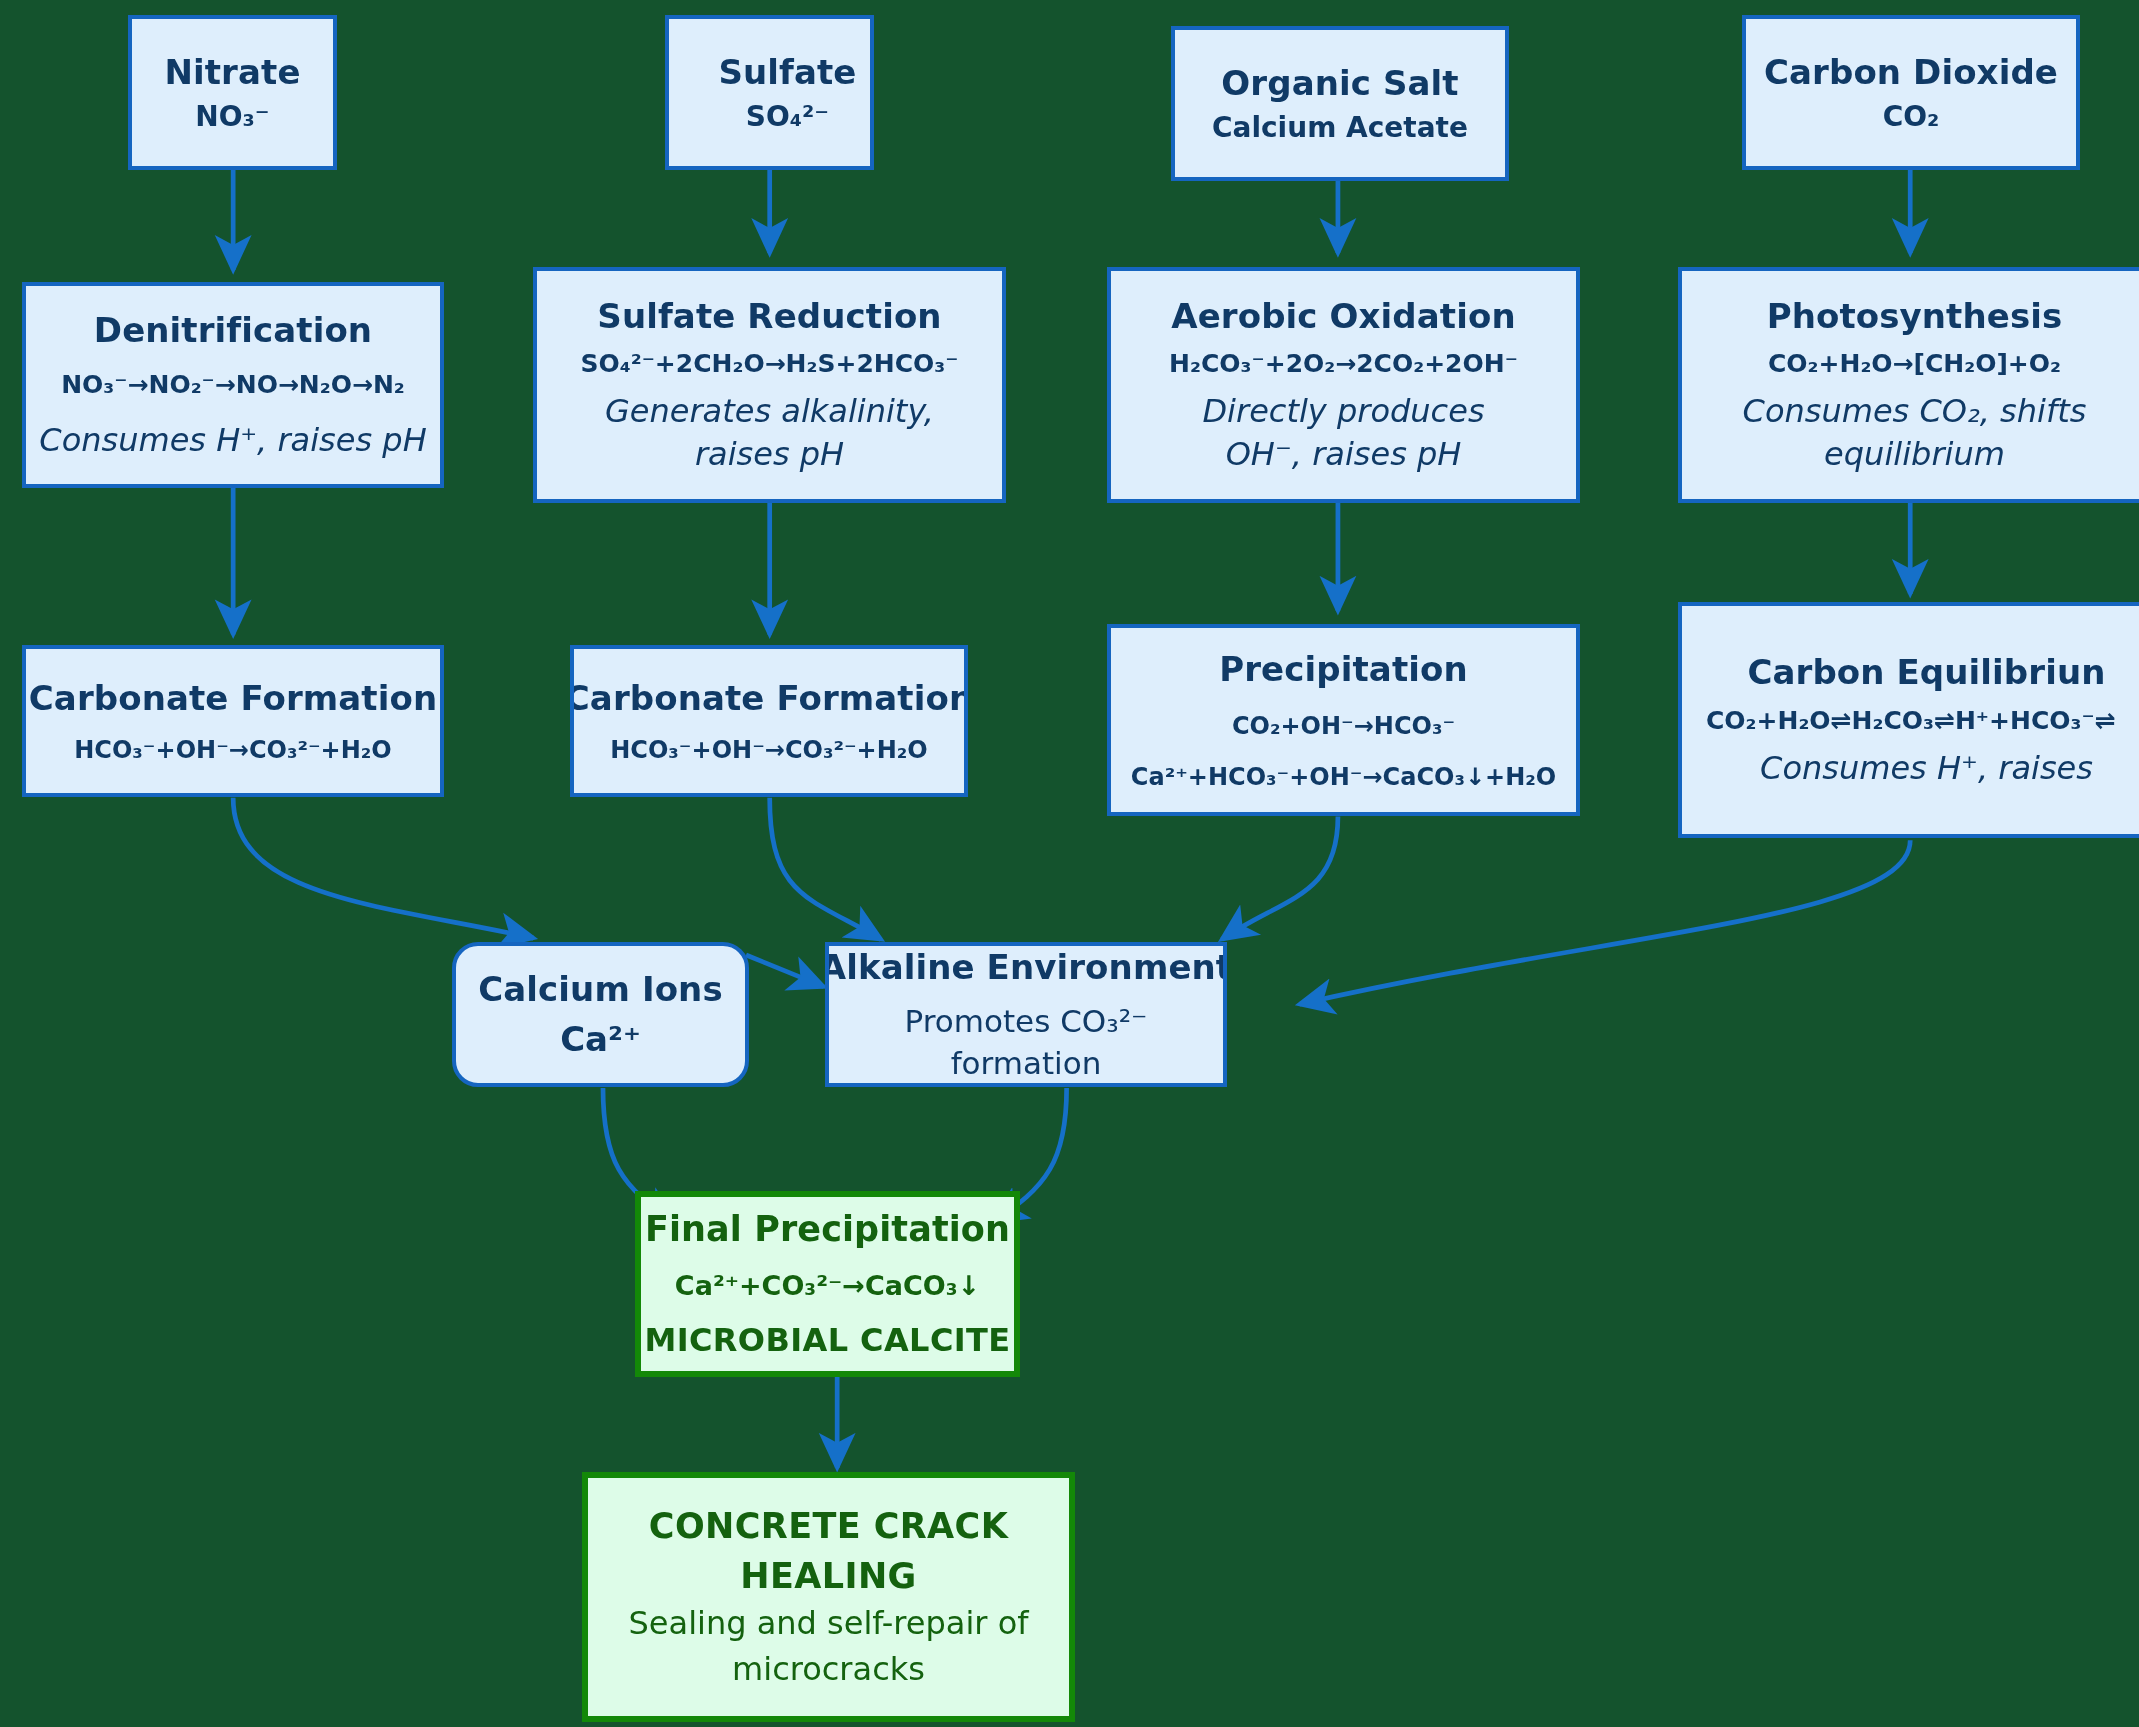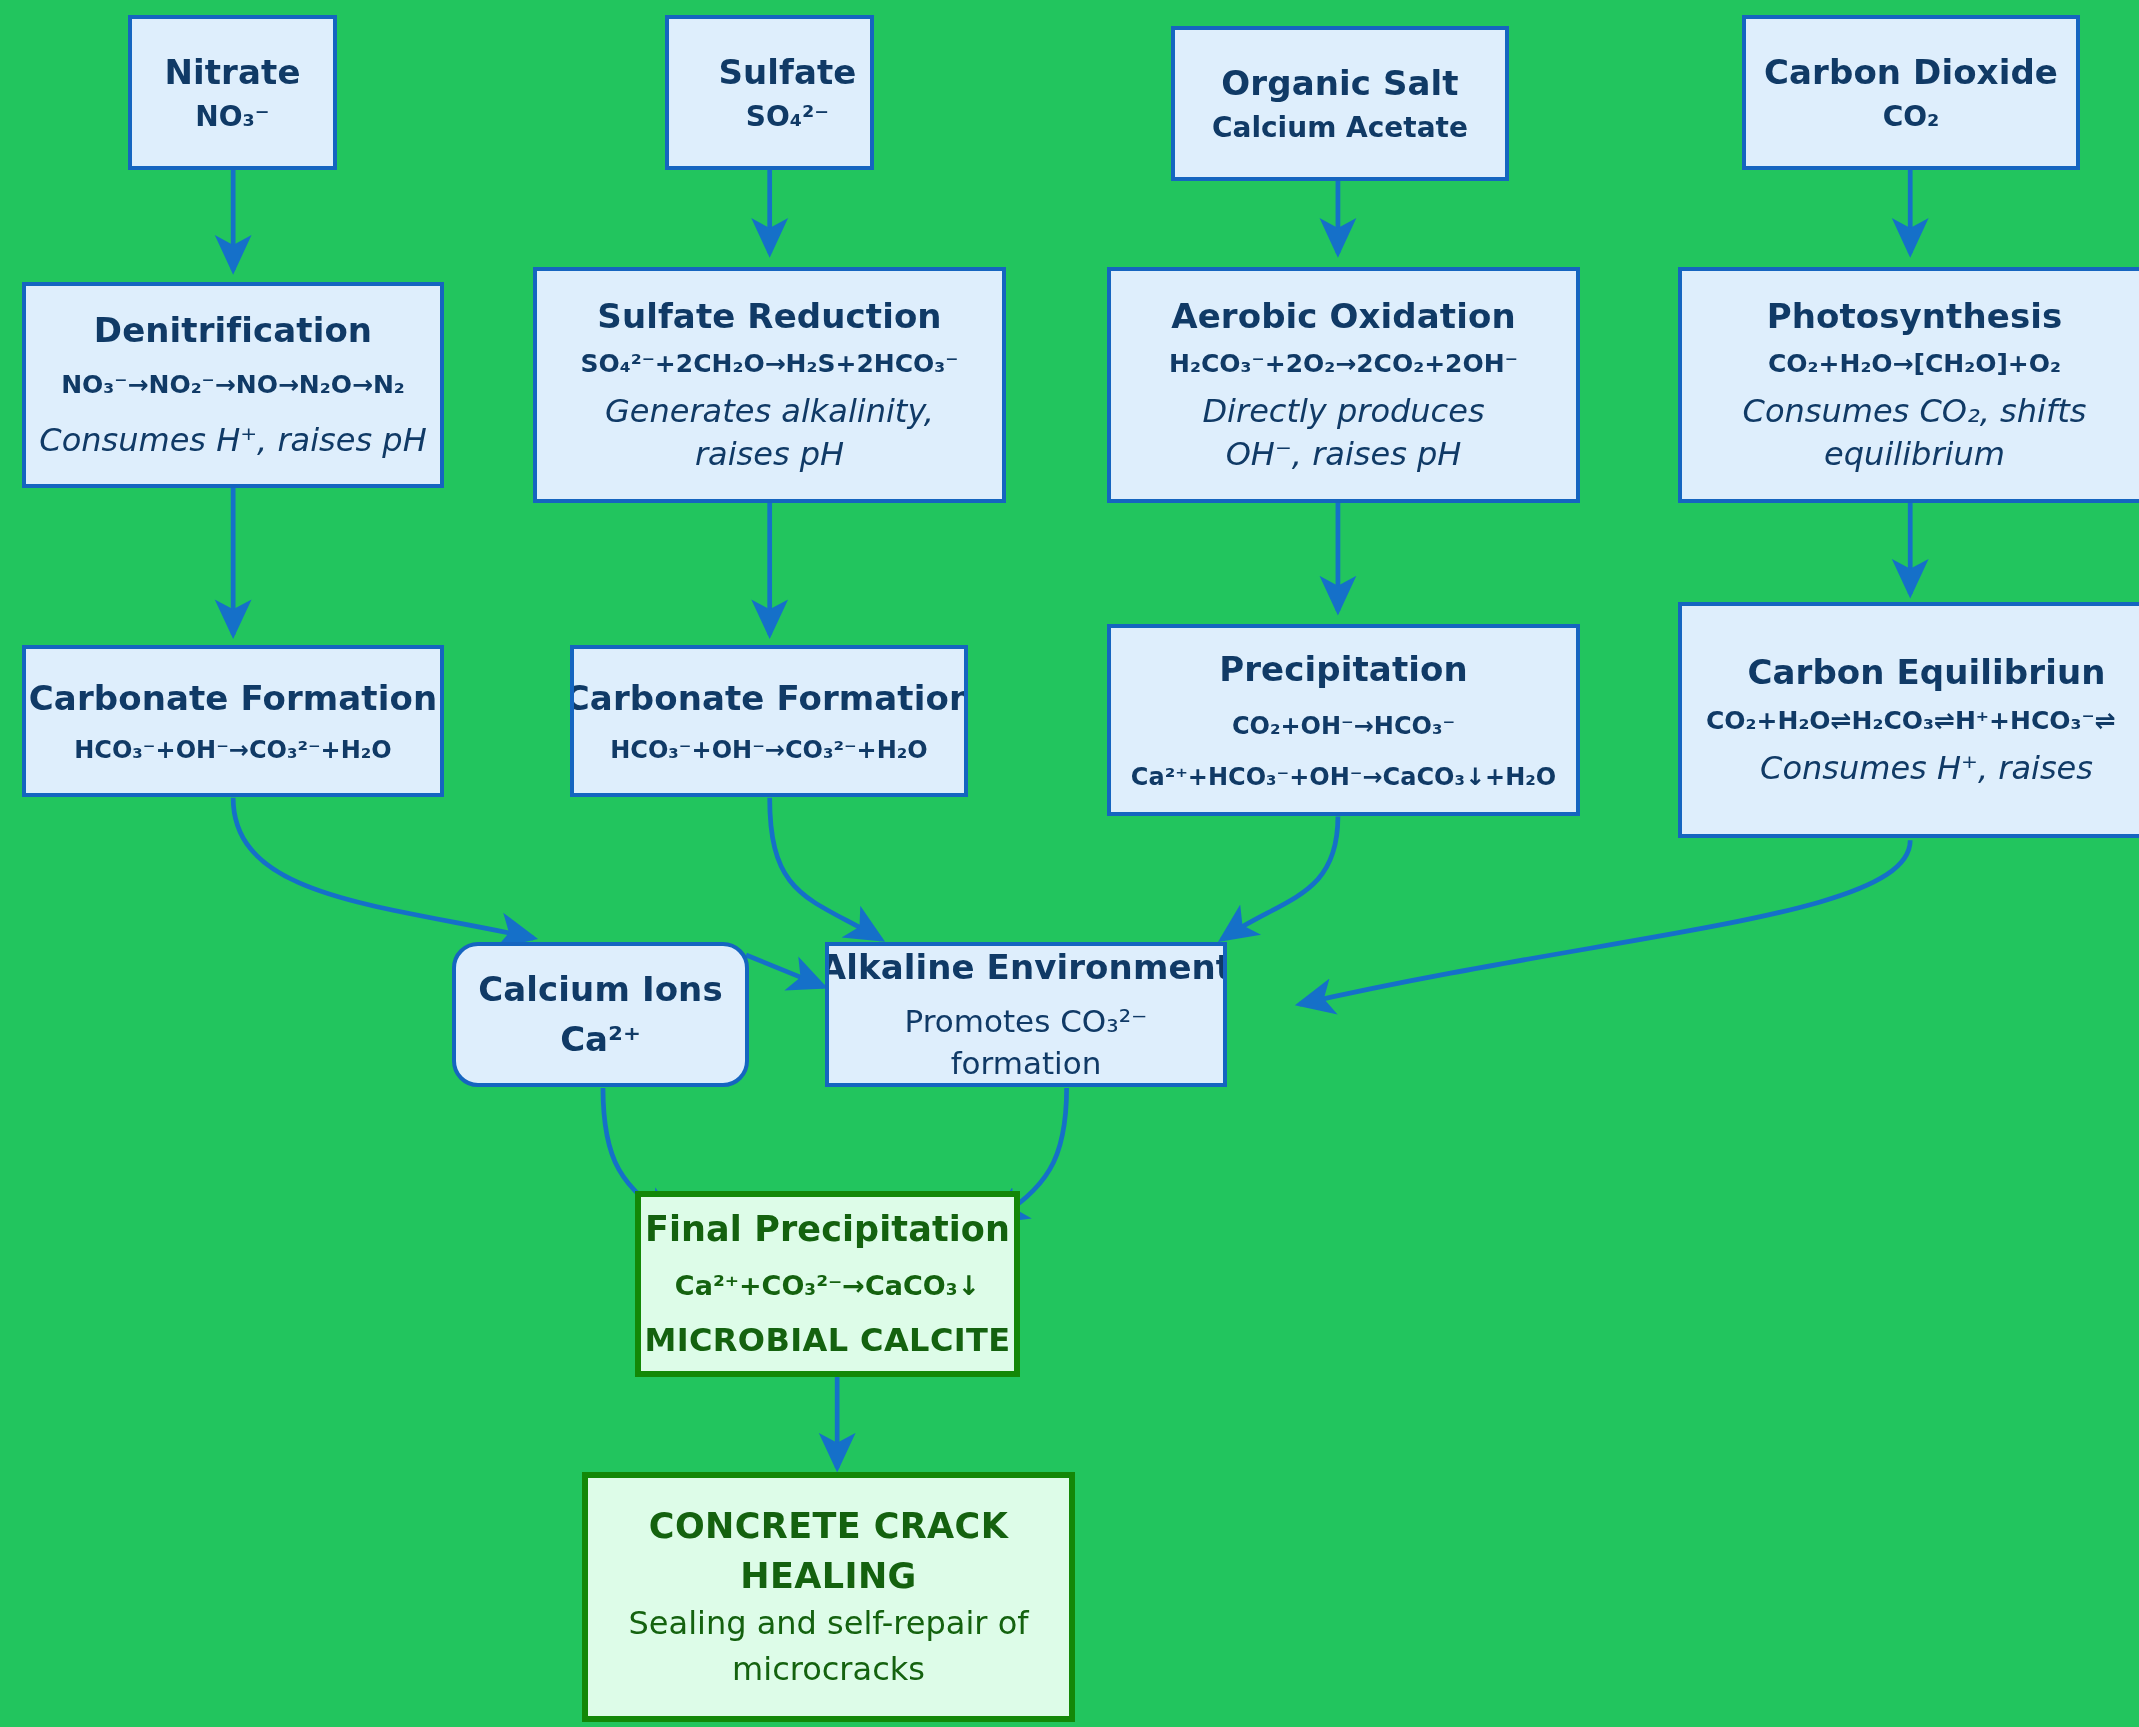--- a/index.html
+++ b/index.html
@@ -4,21 +4,21 @@
 <style>
   html, body {
     margin: 0;
     padding: 0;
     background: #ffffff;
   }
   #canvas {
     position: relative;
     width: 2140px;
     height: 1727px;
-    background: #22c55e;
+    background: #14532d;
     font-family: "DejaVu Sans", sans-serif;
     overflow: hidden;
   }
   svg.edges {
     position: absolute;
     left: 0; top: 0;
     width: 2140px;
     height: 1727px;
     pointer-events: none;
   }

